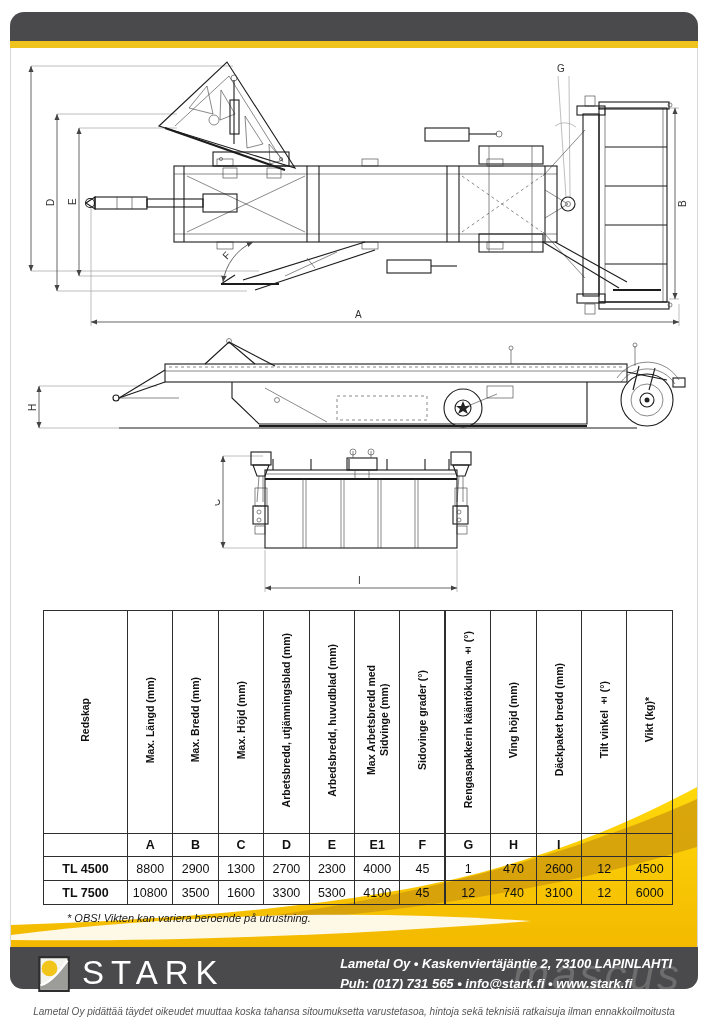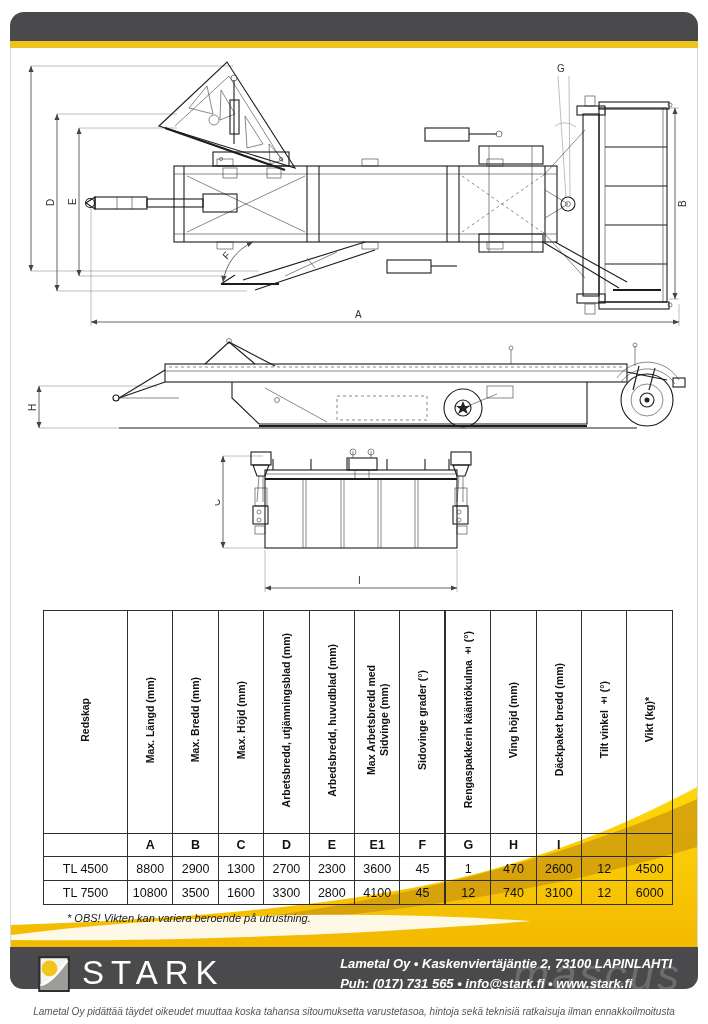--- a/index.html
+++ b/index.html
@@ -27,21 +27,21 @@
   table.spec{position:absolute;left:32px;top:562px;width:630px;border-collapse:collapse;
              table-layout:fixed;background:transparent;z-index:2}
   col.c0{width:84px}
   .spec th,.spec td{border:1px solid #2e2e2e;text-align:center;color:#111;padding:0;overflow:hidden}
   .spec th{height:222px;vertical-align:middle;background:transparent;font-weight:700}
   .spec th:nth-child(9),.spec td:nth-child(9){border-left-width:2px}
   .vtext{writing-mode:vertical-rl;transform:rotate(180deg);font-weight:700;font-size:10.5px;
          line-height:1.2;white-space:pre-line;display:inline-block;max-height:212px}
   .spec tr.lrow td{height:22px;font-weight:700;font-size:12.5px}
   .spec tr.drow td{height:23px;font-size:12.5px}
-  .spec td.model{font-weight:400}
+  .spec td.model{font-weight:700}
   #footnote{position:absolute;left:56px;top:864px;font-style:italic;font-size:11px;color:#1a1a1a;z-index:2}
   
   #footer{position:absolute;left:10px;top:947px;width:688px;height:42px;background:#4a4a4c;
           border-radius:0 0 13px 13px;color:#fff}
   #logo{position:absolute;left:28px;top:9px}
   #brand{position:absolute;left:72px;top:7px;font-size:33px;letter-spacing:7px;font-weight:400;color:#fff}
   #contact{position:absolute;right:26px;top:7px;text-align:left;font-style:italic;font-weight:700;
            font-size:13px;line-height:1.55;z-index:2;white-space:nowrap}
   #wm{position:absolute;right:16px;top:3px;font-size:44px;font-style:italic;font-weight:400;
       letter-spacing:3px;color:rgba(205,205,205,.27);z-index:1}
@@ -362,35 +362,35 @@
       <td></td>
       <td></td>
     </tr>
     <tr class="drow">
       <td class="model">TL 4500</td>
       <td>8800</td>
       <td>2900</td>
       <td>1300</td>
       <td>2700</td>
       <td>2300</td>
-      <td>3600</td>
+      <td>4000</td>
       <td>45</td>
       <td>1</td>
       <td>470</td>
       <td>2600</td>
       <td>12</td>
       <td>4500</td>
     </tr>
     <tr class="drow">
       <td class="model">TL 7500</td>
       <td>10800</td>
       <td>3500</td>
       <td>1600</td>
       <td>3300</td>
-      <td>2800</td>
+      <td>5300</td>
       <td>4100</td>
       <td>45</td>
       <td>12</td>
       <td>740</td>
       <td>3100</td>
       <td>12</td>
       <td>6000</td>
     </tr>
   </tbody>
     </table>

